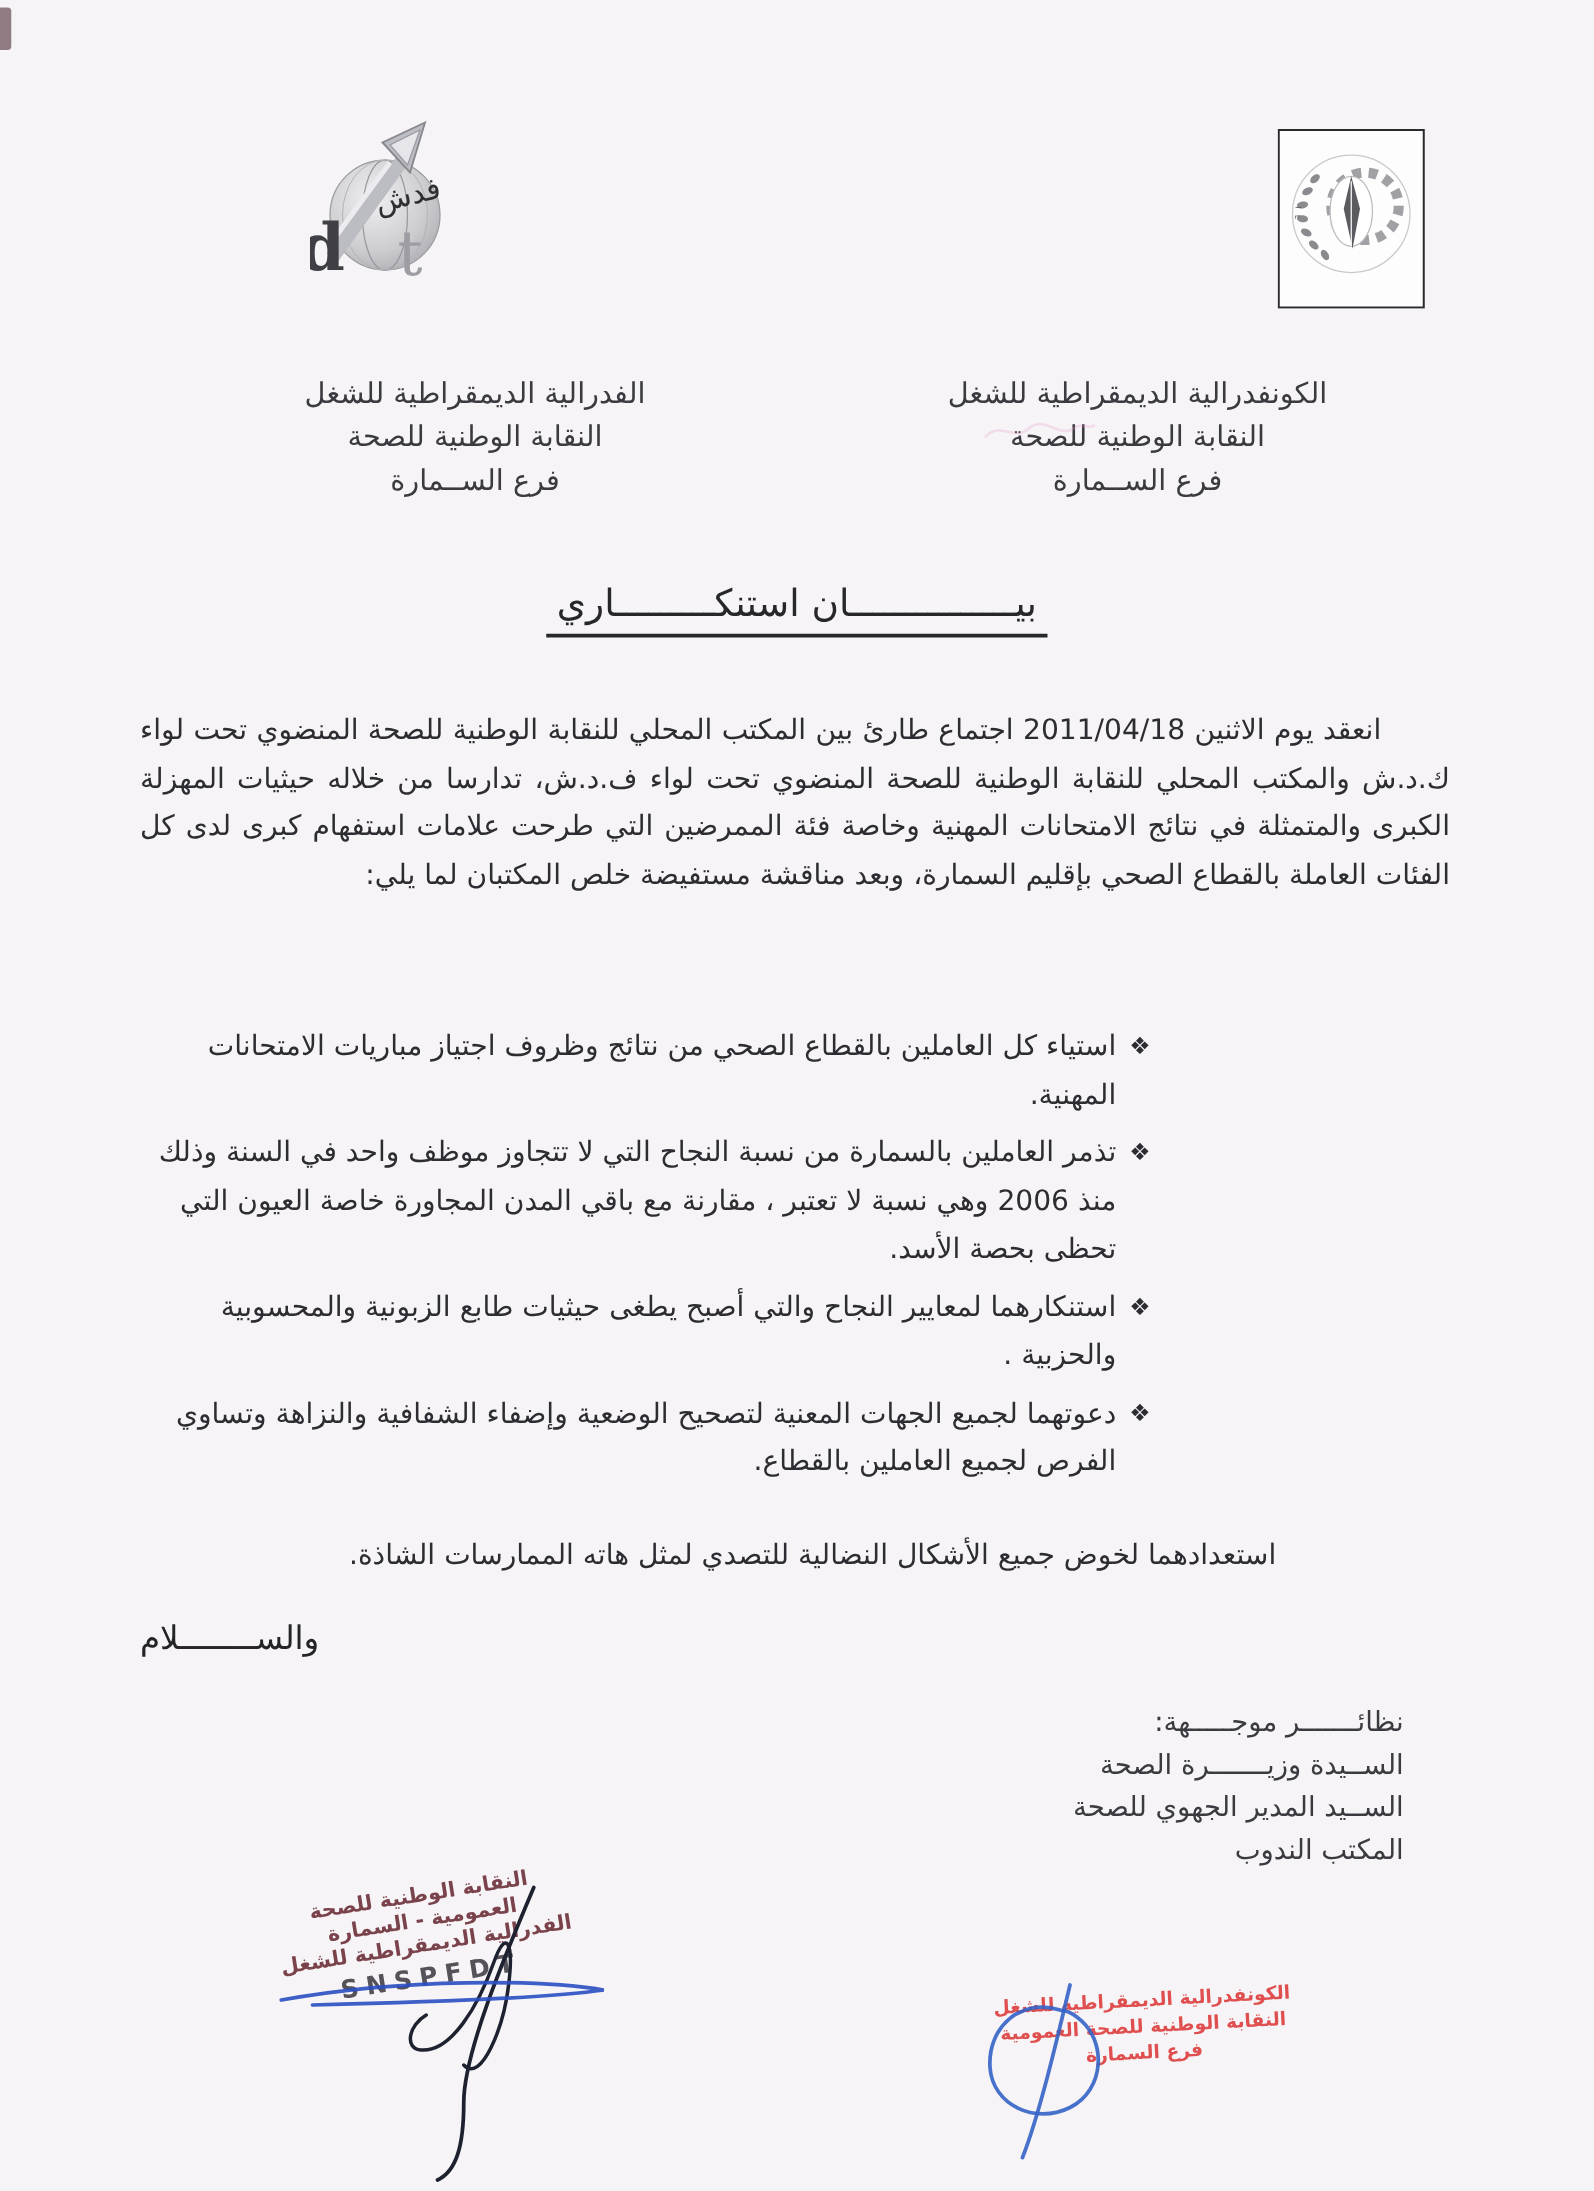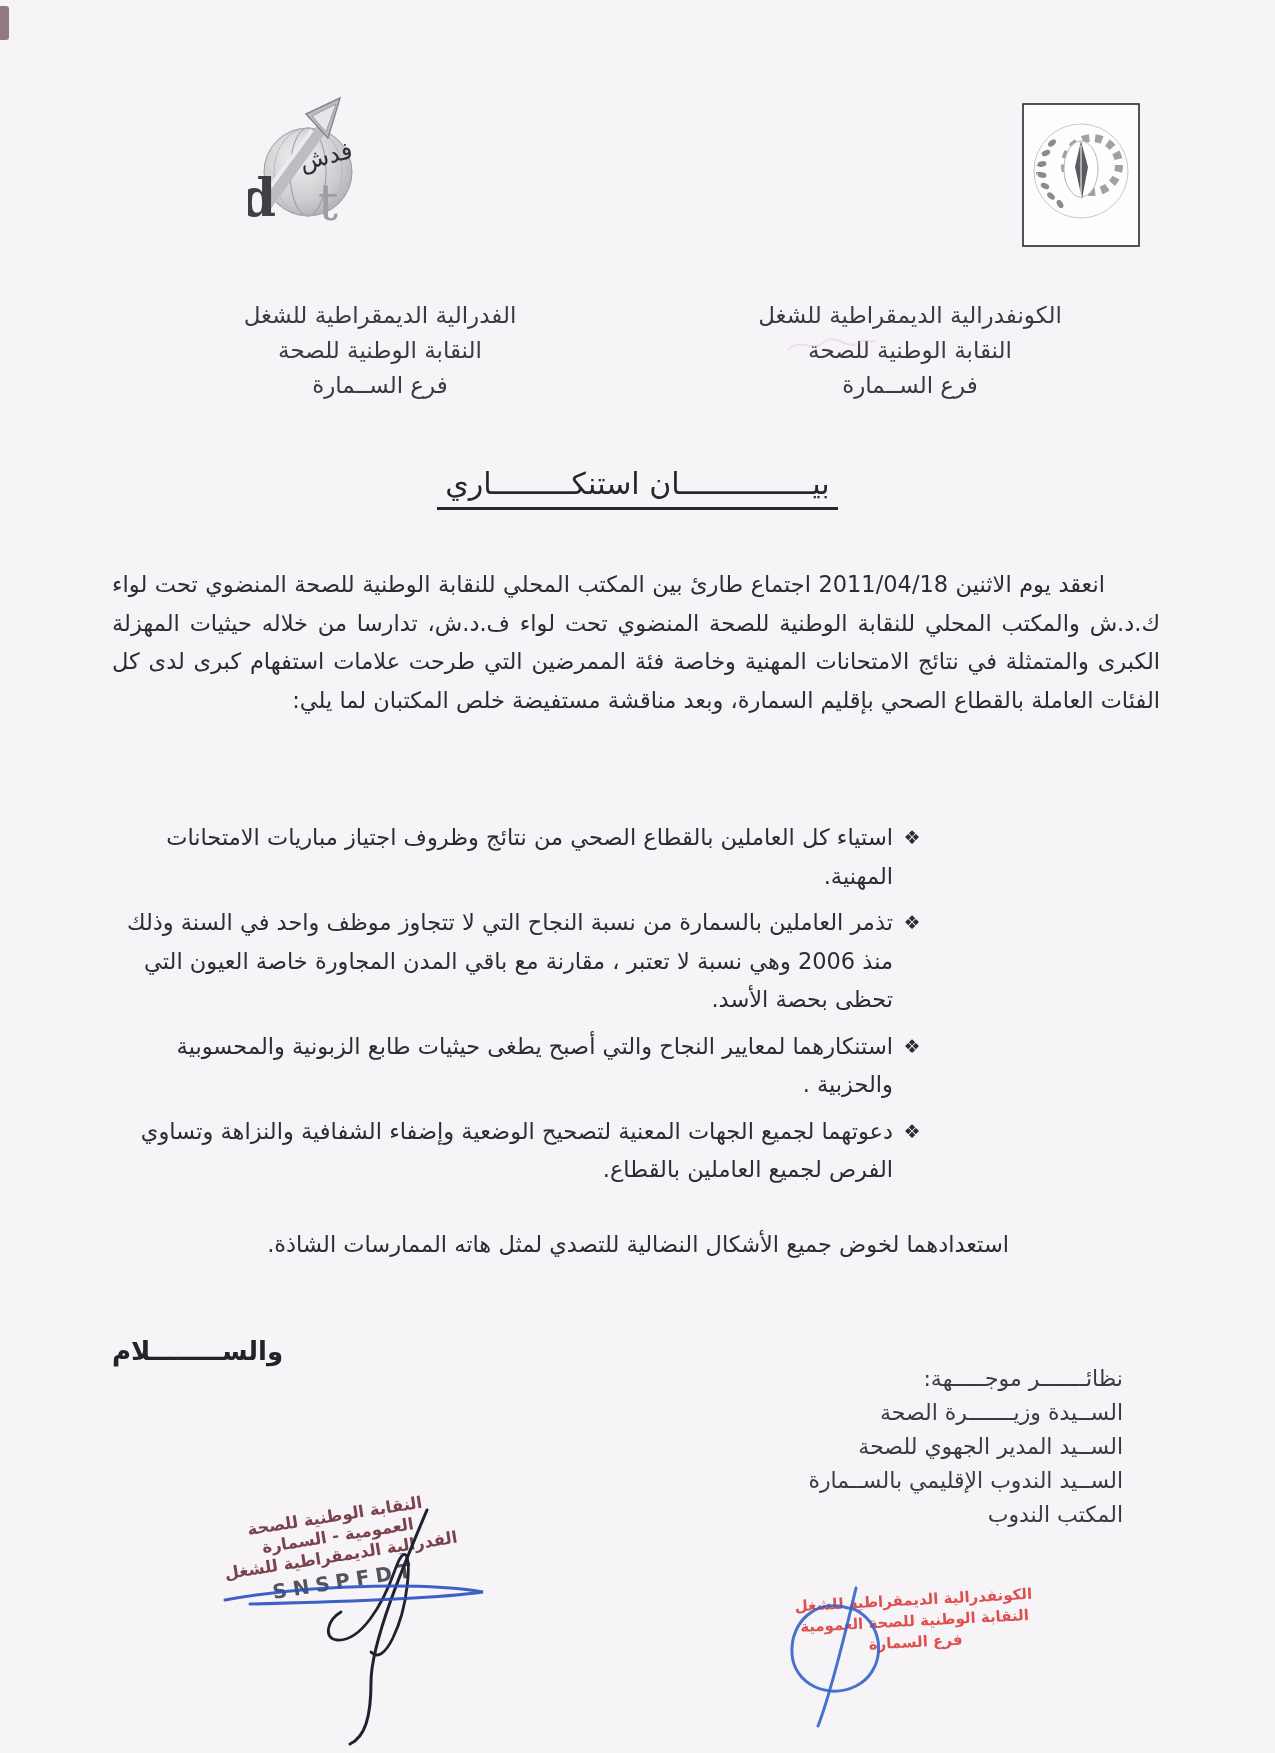--- a/index.html
+++ b/index.html
@@ -15,22 +15,22 @@
   .header-left{left:160px;top:298px;}
   .scan-scribble{left:786px;top:332px;opacity:.55;}
   .doc-title{left:0;top:466px;width:100%;text-align:center;font-size:30px;font-weight:normal;color:#26262b;}
   .doc-title .title-text{display:inline-block;border-bottom:3px solid #26262b;padding:0 8px 6px;}
   .paragraph{right:115px;top:545px;width:1048px;font-size:22.5px;line-height:38.5px;
     text-align:justify;text-justify:inter-word;text-indent:55px;color:#2d2c32;margin-top:20px;}
   .bullets{right:350px;top:818px;width:800px;color:#2d2c32;}
   .bullet{display:flex;gap:6px;margin-bottom:8px;}
   .bullet .marker{flex:0 0 26px;font-size:19px;line-height:38.5px;text-align:center;}
   .bullet .btxt{flex:1;font-size:22.5px;line-height:38.5px;text-align:right;}
-  .closing{right:266px;top:1231px;width:905px;font-size:22.5px;text-align:right;color:#2d2c32;}
-  .salutation{left:112px;top:1296px;font-size:26px;font-weight:bold;color:#232328;margin-top:40px;}
+  .closing{right:254px;top:1231px;width:905px;font-size:22.5px;text-align:right;color:#2d2c32;}
+  .salutation{left:112px;top:1296px;font-size:26px;font-weight:normal;color:#232328;}
   .addressees{right:152px;top:1362px;width:440px;font-size:22px;line-height:34px;text-align:right;color:#3b3a40;}
   .addressees .addr-heading{font-size:22px;}
   .stamp-left{left:200px;top:1506px;width:280px;transform:rotate(-9deg);text-align:center;}
   .stamp-left .sline{font-size:16.5px;font-weight:bold;color:#7a434c;line-height:20px;letter-spacing:1px;}
   .stamp-left .acronym{font-family:"DejaVu Sans",sans-serif;font-size:20px;font-weight:bold;
     letter-spacing:6px;color:#56525a;margin-top:3px;direction:ltr;}
   .stamp-right{left:792px;top:1590px;width:245px;transform:rotate(-3deg);text-align:center;}
   .stamp-right .sline{font-size:15px;font-weight:bold;color:#e04f4f;line-height:21px;}
   svg{display:block;}
   .sig-left{left:165px;top:1492px;}
@@ -137,21 +137,20 @@
   </div>
 
   <div class="abs closing">استعدادهما لخوض جميع الأشكال النضالية للتصدي لمثل هاته الممارسات الشاذة.</div>
 
   <div class="abs salutation">والســــــــلام</div>
 
   <div class="abs addressees">
     <div class="addr-heading">نظائـــــــر موجـــــهة:</div>
     <div>الســيدة وزيـــــــرة الصحة</div>
     <div>الســيد المدير الجهوي للصحة</div>
-    <div>الســيد الندوب الإقليمي بالســمارة</div>
     <div>المكتب الندوب</div>
   </div>
 
   <div class="abs stamp-left">
     <div class="sline">النقابة الوطنية للصحة</div>
     <div class="sline">العمومية - السمارة</div>
     <div class="sline">الفدرالية الديمقراطية للشغل</div>
     <div class="acronym">SNSPFDT</div>
   </div>
 

